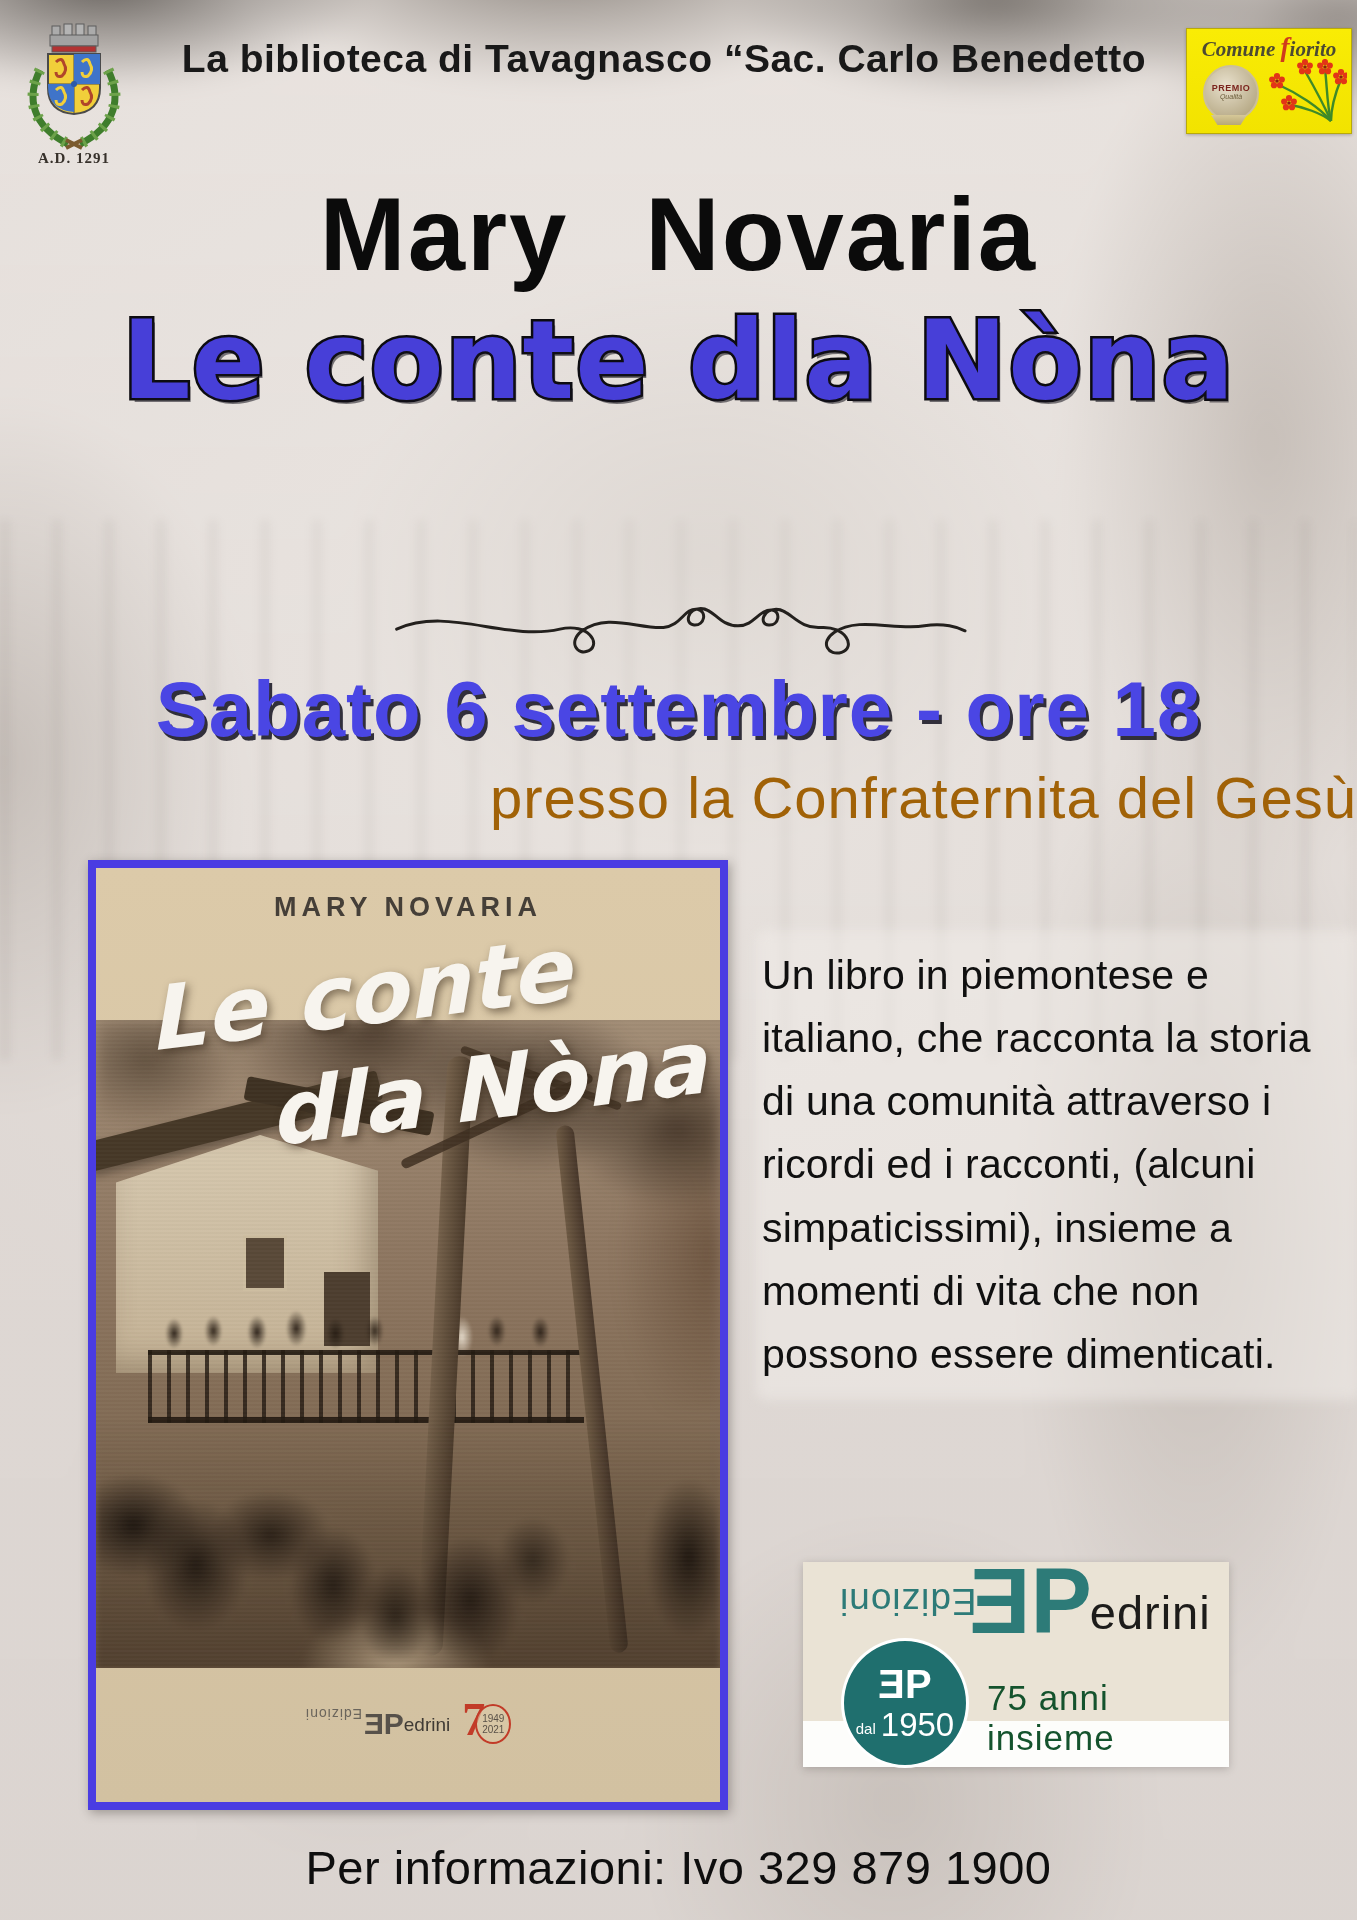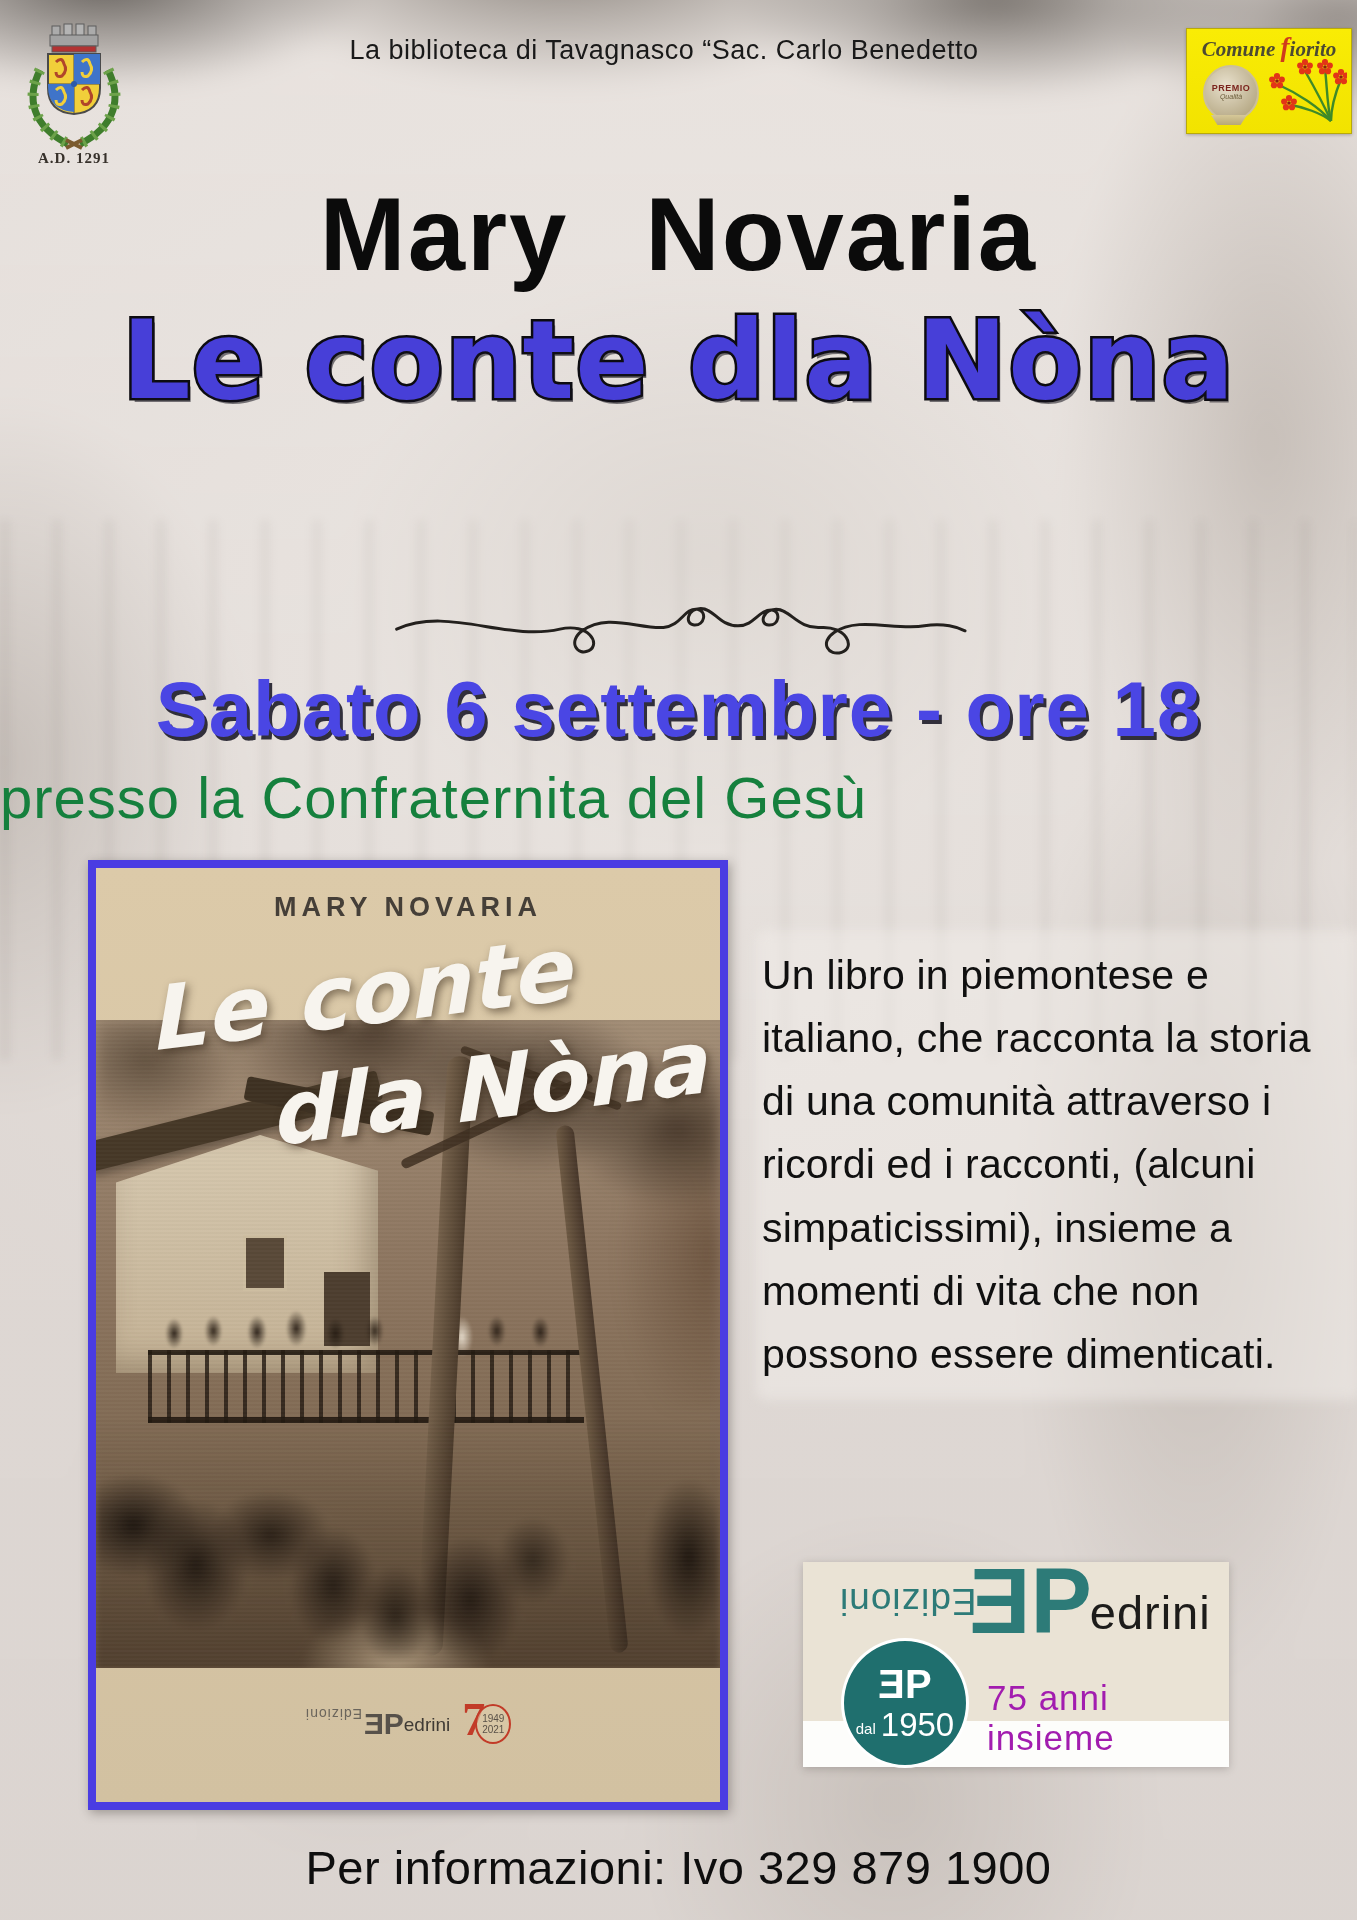--- a/index.html
+++ b/index.html
@@ -56,43 +56,43 @@
   }
   .badge-medal-ribbon{
     position:absolute;left:24px;top:86px;width:36px;height:10px;
     background:linear-gradient(#d6c898,#b7a878);clip-path:polygon(0 0,100% 0,82% 100%,18% 100%);
   }
   .medal-word{font-size:9px;font-weight:700;color:#7b241d;letter-spacing:.5px;line-height:1;}
   .medal-sub{font-size:7px;font-style:italic;color:#6b5d3a;line-height:1.2;}
   .badge-flowers{position:absolute;right:4px;top:30px;}
   
   .header{position:absolute;left:134px;top:30px;width:1060px;text-align:center;color:#191919;}
-  .header-line{font-size:27px;font-weight:400;line-height:1.5;letter-spacing:.5px;}
+  .header-line{font-size:39px;font-weight:700;line-height:1.5;letter-spacing:.5px;}
   
   .author{
     position:absolute;left:0;top:176px;width:100%;text-align:center;
     font-size:103px;font-weight:800;color:#0b0b0b;letter-spacing:2px;word-spacing:.45em;
   }
   .book-title{
     position:absolute;left:0;top:298px;width:100%;text-align:center;
     font-family:"DejaVu Sans",sans-serif;font-size:108px;font-weight:700;letter-spacing:1px;
     color:#473fd8;-webkit-text-stroke:5px #0c0b10;paint-order:stroke fill;
     text-shadow:3px 4px 0 rgba(20,18,28,.55);
   }
   
   .divider{position:absolute;left:390px;top:586px;}
   
   .event-date{
     position:absolute;left:0;top:664px;width:100%;text-align:center;
     font-size:78px;font-weight:700;letter-spacing:1px;color:#4a46e4;
     text-shadow:3px 4px 0 rgba(18,16,30,.85);
   }
   .event-venue{
-    position:absolute;left:0;top:764px;width:100%;text-align:left;
-    font-size:58px;font-weight:400;color:#15803d;letter-spacing:1px;
+    position:absolute;left:0;top:764px;width:100%;text-align:right;
+    font-size:58px;font-weight:400;color:#a16207;letter-spacing:1px;
   }
   
   .cover{
     position:absolute;left:88px;top:860px;width:640px;height:950px;box-sizing:border-box;
     border:8px solid #4a3ce2;background:linear-gradient(#dccaa9,#d2c1a1);
     box-shadow:2px 3px 10px rgba(40,35,30,.35);
   }
   .cover-author{
     position:absolute;left:0;top:24px;width:100%;text-align:center;
     font-size:27px;font-weight:600;letter-spacing:5px;color:#453f38;
@@ -186,21 +186,21 @@
   }
   .ped-white{position:absolute;left:0;bottom:0;width:100%;height:46px;background:#fdfdfb;}
   .ped-ediz{
     position:absolute;left:36px;top:18px;display:inline-block;transform:rotate(180deg);
     font-size:37px;color:#2d7b78;letter-spacing:1px;font-weight:400;
   }
   .ped-line{position:absolute;left:170px;top:4px;display:flex;align-items:flex-end;}
   .ped-mono{font-size:92px;font-weight:700;line-height:.78;color:#2d7b78;letter-spacing:-4px;}
   .ped-flip{display:inline-block;transform:scaleX(-1);}
   .ped-rest{font-size:47px;color:#1d1c1a;letter-spacing:1px;margin-left:2px;line-height:1;padding-bottom:2px;}
-  .ped-tag{position:absolute;left:184px;top:116px;font-size:35px;color:#a21caf;letter-spacing:1px;}
+  .ped-tag{position:absolute;left:184px;top:116px;font-size:35px;color:#14532d;letter-spacing:1px;}
   .ped-circle{
     position:absolute;left:38px;top:76px;width:128px;height:130px;border-radius:50%;
     background:#1f6f6e;border:3px solid #fff;box-sizing:border-box;
     display:flex;flex-direction:column;align-items:center;justify-content:center;color:#fff;
   }
   .pc-mono{font-size:40px;font-weight:700;line-height:.9;letter-spacing:-2px;}
   .pc-flip{display:inline-block;transform:scaleX(-1);}
   .pc-dal{display:flex;align-items:flex-end;gap:5px;margin-top:6px;}
   .pc-dal-word{font-size:15px;line-height:1.6;}
   .pc-year{font-family:Liberation Sans, sans-serif;font-size:33px;line-height:1;font-weight:400;}

